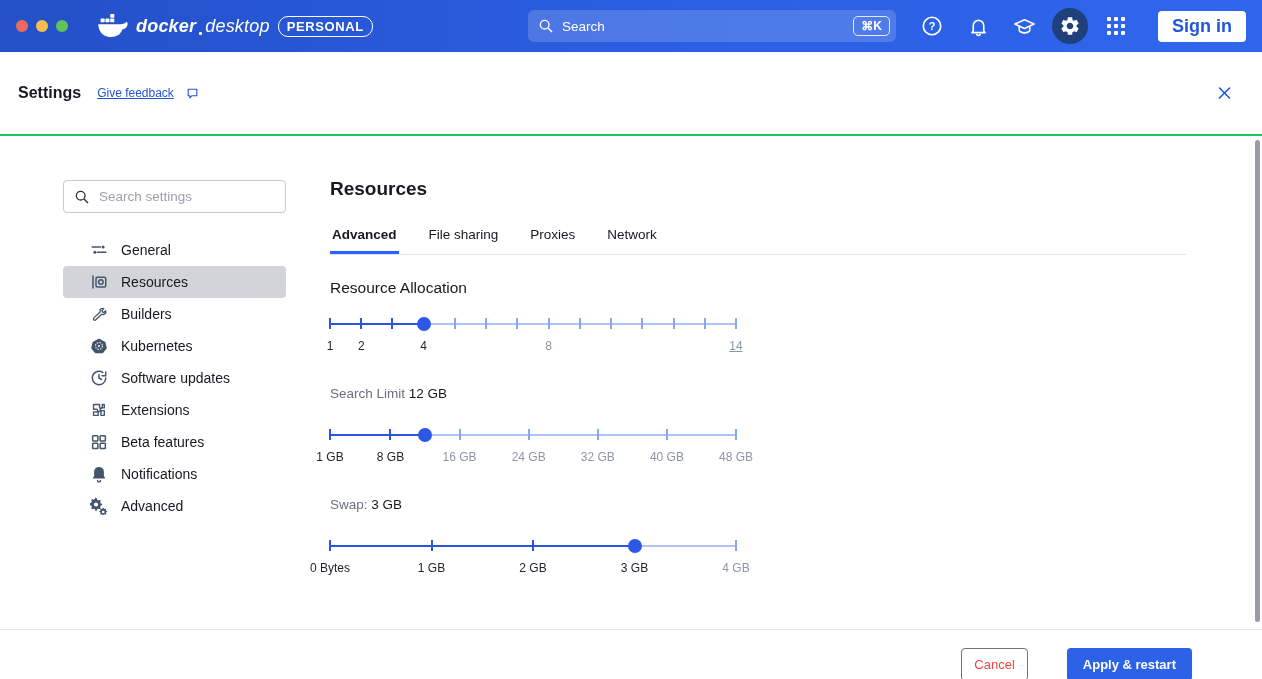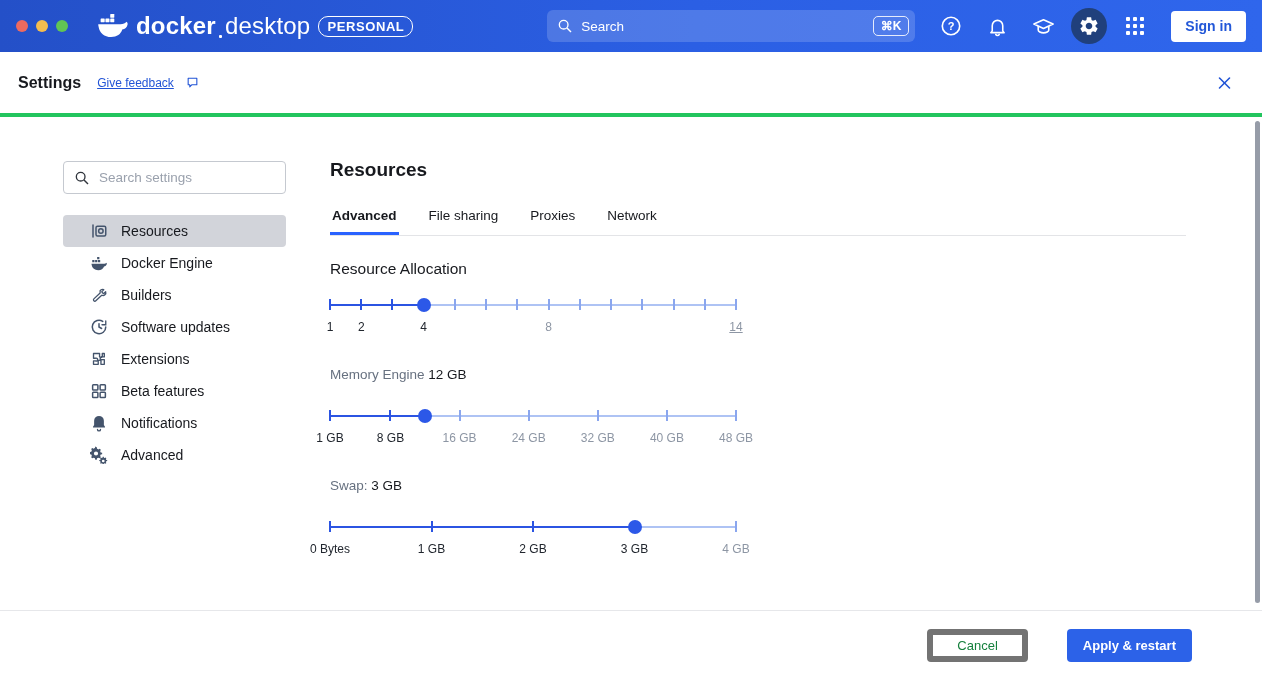--- a/index.html
+++ b/index.html
@@ -6,42 +6,42 @@
   html,body { width:1262px; height:679px; overflow:hidden; background:#fff;
     font-family:"Liberation Sans", sans-serif; color:#17191e; }
 
   
   .titlebar { height:52px; background:linear-gradient(90deg,#2450c8 0%,#2b5fe4 55%,#2f66ec 100%);
     display:flex; align-items:center; padding:0 16px; gap:12px; }
   .traffic { display:flex; gap:8px; margin-right:18px; }
   .dot { width:12px; height:12px; border-radius:50%; }
   .dot.red{background:#ee6a5f;} .dot.yellow{background:#f5bd4f;} .dot.green{background:#61c454;}
   .logo { display:flex; align-items:center; gap:8px; color:#fff; }
-  .logo .name { font-size:24px; letter-spacing:.2px; display:flex; align-items:baseline; }
+  .logo .name { font-size:18px; letter-spacing:.2px; display:flex; align-items:baseline;font-style:italic; }
   .logo .name .primary { font-weight:bold; }
   .logo .name .sep { width:3px; height:3px; background:#fff; border-radius:1px; margin:0 3px 2px 3px; align-self:flex-end; }
   .badge { border:1.5px solid #fff; border-radius:10px; font-size:13px; font-weight:bold;
     letter-spacing:.6px; padding:2px 8px; color:#fff; }
   .tb-spacer { flex:1; }
   .tb-search { width:368px; height:32px; background:rgba(255,255,255,.17); border-radius:6px;
     display:flex; align-items:center; padding:0 6px 0 10px; color:#fff; gap:8px; }
   .tb-search .ph { font-size:13.5px; color:#fff; flex:1; }
   .kbd { border:1.5px solid rgba(255,255,255,.85); border-radius:5px; font-size:12px; font-weight:bold;
     padding:2px 7px; color:#fff; }
   .tb-icons { display:flex; align-items:center; gap:10px; margin:0 6px; }
   .tb-icon { width:36px; height:36px; display:flex; align-items:center; justify-content:center;
     border-radius:50%; cursor:pointer; }
   .tb-icon.active { background:#20407c; }
   .grid-icon { display:grid; grid-template-columns:repeat(3,4px); grid-template-rows:repeat(3,4px); gap:3px; }
   .grid-icon i { width:4px; height:4px; background:#fff; border-radius:1px; }
-  .signin { background:#fff; color:#2257d8; font-size:14px; font-weight:600; border:none;
-    border-radius:4px; height:31px; padding:0 14px; cursor:pointer; }
+  .signin { background:#fff; color:#2257d8; font-size:18px; font-weight:600; border:none;
+    border-radius:4px; height:31px; padding:0 14px; margin-left:6px; cursor:pointer; }
 
   
-  .settings-header { height:65px; border-bottom:4px solid #22c55e; display:flex; align-items:center;
+  .settings-header { height:84px; border-bottom:2px solid #22c55e; display:flex; align-items:center;
     padding:0 24px 0 18px; position:relative; }
   .settings-title { font-size:16px; font-weight:bold; }
   .feedback { margin-left:16px; font-size:12px; color:#2254d6; text-decoration:underline;
     display:flex; align-items:center; gap:12px; cursor:pointer; }
   .close-x { position:absolute; right:30px; top:50%; transform:translateY(-50%); cursor:pointer; display:flex; }
 
   
   .content { position:relative; height:493px; display:flex; }
   .sidebar { width:330px; padding:44px 0 0 63px; }
   .side-search { width:223px; height:33px; border:1px solid #c5c9d0; border-radius:4px;
@@ -79,21 +79,21 @@
   .tick-label { position:absolute; transform:translateX(-50%); white-space:nowrap; }
   .tick-label.muted { color:#8d96a4; }
 
   .scroll-thumb { position:absolute; right:2px; top:4px; width:5px; height:482px;
     background:#969ca8; border-radius:3px; }
 
   
   .footer { height:69px; border-top:1px solid #e6e7ea; display:flex; align-items:center;
     justify-content:flex-end; gap:15px; padding-right:70px; }
   .btn { height:33px; border-radius:4px; font-size:13px; font-family:"Liberation Sans",sans-serif; cursor:pointer; }
-  .btn.secondary { background:#fff; border:6px solid #737373; color:#15803d; padding:0 24px; }
+  .btn.secondary { background:#fff; border:1px solid #737373; color:#ef4444; padding:0 12px; }
   .btn.primary { background:#2c62e8; border:none; color:#fff; font-weight:600; padding:0 16px;margin-left:24px; }
 </style>
 </head>
 <body>
 
 <div class="titlebar">
   <div class="traffic">
     <span class="dot red"></span>
     <span class="dot yellow"></span>
     <span class="dot green"></span>
@@ -186,45 +186,50 @@
   <div class="sidebar">
     <div class="side-search">
       <svg width="16" height="16" viewBox="0 0 24 24">
         <circle cx="10" cy="10" r="6.5" fill="none" stroke="#30353d" stroke-width="2"></circle>
         <line x1="15" y1="15" x2="21" y2="21" stroke="#30353d" stroke-width="2"></line>
       </svg>
       <span class="ph" title="Search settings">Search settings</span>
     </div>
 
     <div class="nav">
+      <div class="nav-item">
+        <svg width="18" height="18" viewBox="0 0 24 24" fill="none" stroke="#44546c" stroke-width="2" stroke-linecap="round">
+          <line x1="3" y1="8" x2="14" y2="8"></line>
+            <circle cx="17.5" cy="8" r="2" fill="#44546c" stroke="none"></circle>
+          <line x1="10" y1="15" x2="21" y2="15"></line>
+            <circle cx="6.5" cy="15" r="2" fill="#44546c" stroke="none"></circle>
+        </svg>
+        <span>General</span>
+      </div>
       <div class="nav-item selected">
         <svg width="18" height="18" viewBox="0 0 24 24" fill="none" stroke="#44546c" stroke-width="2">
           <line x1="4" y1="4" x2="4" y2="20" stroke-linecap="round"></line>
           <rect x="8" y="5.5" width="13" height="13" rx="2"></rect>
           <circle cx="14.5" cy="12" r="3"></circle>
         </svg>
         <span>Resources</span>
       </div>
       <div class="nav-item">
-        <svg width="18" height="18" viewBox="0 0 24 24">
-          <g fill="#44546c">
-            <rect x="9.5" y="4" width="3" height="3"></rect>
-            <rect x="3" y="8" width="3" height="3"></rect>
-              <rect x="6.8" y="8" width="3" height="3"></rect>
-              <rect x="10.6" y="8" width="3" height="3"></rect>
-            <path d="M2 13 h16 c1.8 0 3.2-.6 4-1.5.5.4.6 1.4.3 2.1-.5 1.6-1.8 2.6-3.6 3-1 3-3.8 4.9-7.7 4.9-4.7 0-8-2.7-8.7-6.9-.2-.5-.3-1-.3-1.6z"></path>
-          </g>
-        </svg>
-        <span>Docker Engine</span>
-      </div>
-      <div class="nav-item">
         <svg width="18" height="18" viewBox="0 0 24 24" fill="none" stroke="#44546c" stroke-width="2" stroke-linecap="round" stroke-linejoin="round">
           <path d="M14.7 6.3 a4.5 4.5 0 0 1 5.6-1.6 l-3 3 1 2 2 1 3-3 a4.5 4.5 0 0 1 -6.1 5.6 L8 22 a2.1 2.1 0 0 1 -3-3 l9.7-9.2z" transform="scale(0.86) translate(1,1)"></path>
         </svg>
         <span>Builders</span>
+      </div>
+      <div class="nav-item">
+        <svg width="18" height="18" viewBox="0 0 24 24">
+          <polygon points="12,2 20.5,6.5 22.5,15 17,21.5 7,21.5 1.5,15 3.5,6.5" fill="#44546c"></polygon>
+          <circle cx="12" cy="12" r="4.6" fill="none" stroke="#fff" stroke-width="1.4" stroke-dasharray="2 1.6"></circle>
+          <circle cx="12" cy="12" r="1.4" fill="#fff"></circle>
+        </svg>
+        <span>Kubernetes</span>
       </div>
       <div class="nav-item">
         <svg width="18" height="18" viewBox="0 0 24 24" fill="none" stroke="#44546c" stroke-width="2" stroke-linecap="round">
           <path d="M21 12 a9 9 0 1 1 -4-7.5"></path>
           <path d="M21 4 v5 h-5" stroke-width="1.8"></path>
           <path d="M12 7.5 V12 l3.5 2"></path>
         </svg>
         <span>Software updates</span>
       </div>
       <div class="nav-item">
@@ -296,21 +301,21 @@
           <span class="tick-label" style="left: 0%;">1</span>
           <span class="tick-label" style="left: 7.692%;">2</span>
           <span class="tick-label" style="left: 23.077%;">4</span>
           <span class="tick-label muted" style="left: 53.846%;">8</span>
           <span class="tick-label muted" style="left: 100%; text-decoration: underline;">14</span>
         </div>
     </div>
 
     <div class="slider-section">
       <div class="slider-label">
-        <span class="prefix">Memory Engine</span>
+        <span class="prefix">Search Limit</span>
         <span class="value">12 GB</span>
       </div>
       <div class="slider">
           <div class="slider-fill" style="width: 23.404%;"></div>
           <span class="tick on" style="left: 0%;"></span>
           <span class="tick on" style="left: 14.894%;"></span>
           <span class="tick" style="left: 31.915%;"></span>
           <span class="tick" style="left: 48.936%;"></span>
           <span class="tick" style="left: 65.957%;"></span>
           <span class="tick" style="left: 82.979%;"></span>

